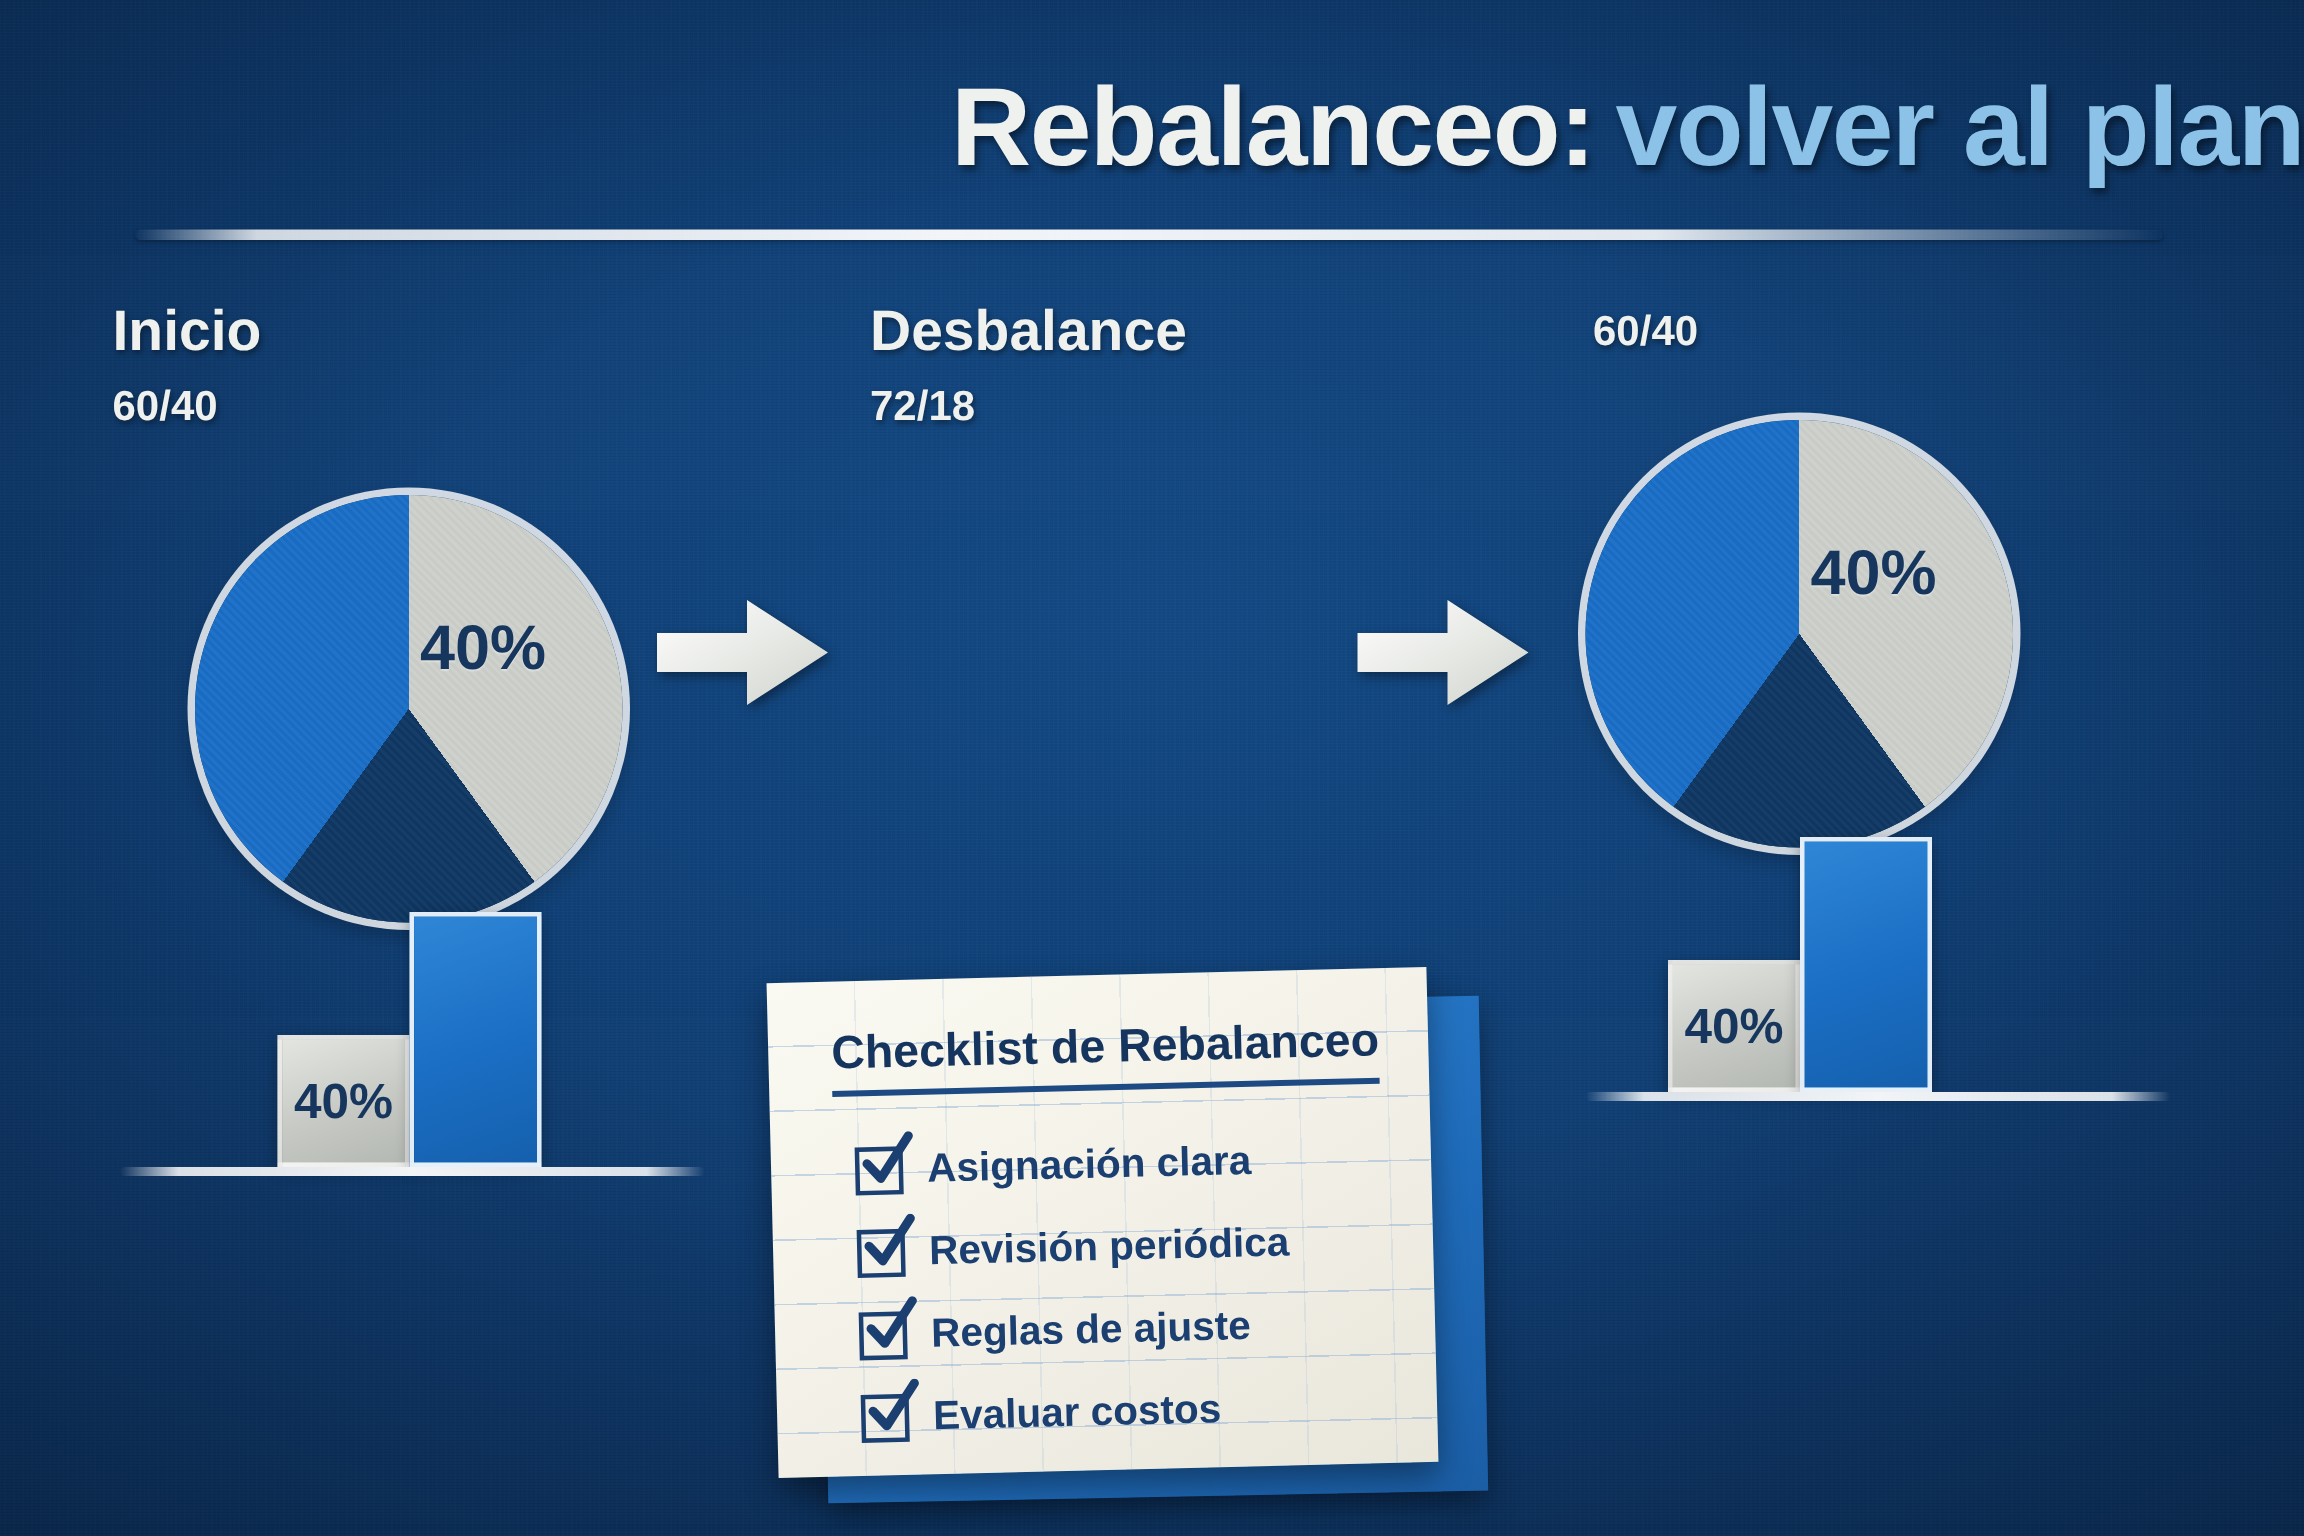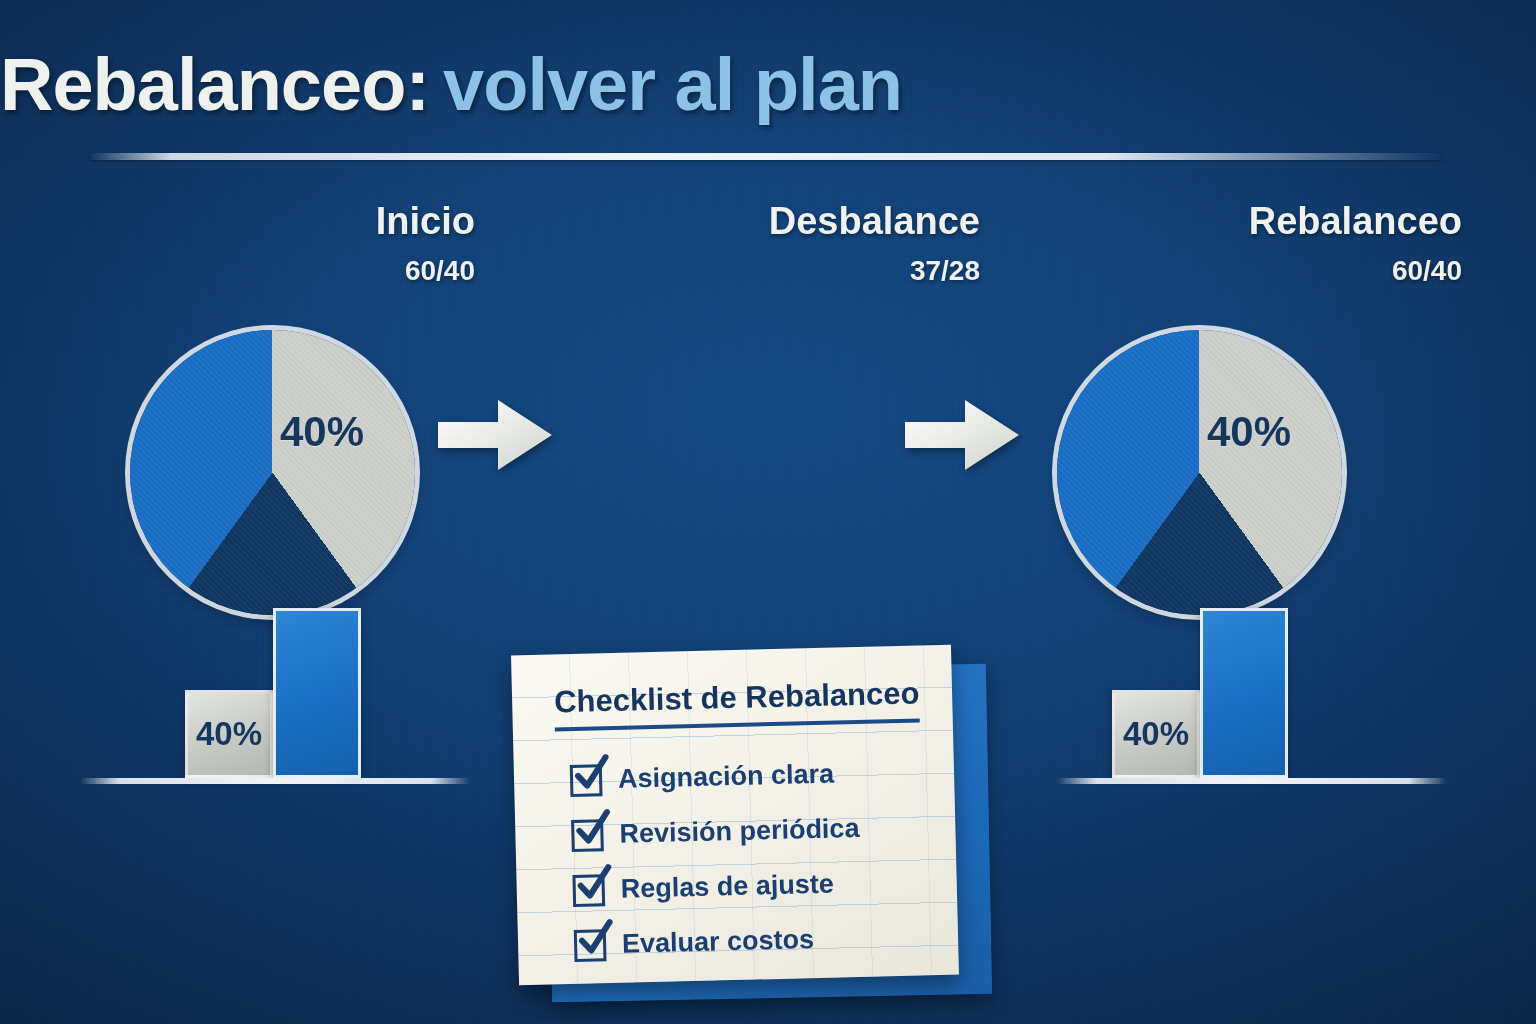--- a/index.html
+++ b/index.html
@@ -33,21 +33,21 @@
     position: absolute; inset: 0;
     background: radial-gradient(ellipse 85% 80% at 50% 45%, rgba(0,0,0,0) 40%, rgba(0,0,0,.30) 100%);
   }
 
   .stage { position: absolute; inset: 0; }
 
   
   .title {
     position: absolute;
     top: 42px; left: 0; width: 100%;
-    text-align: left;
+    text-align: right;
     font-size: 74px;
     font-weight: bold;
     letter-spacing: -1px;
     white-space: nowrap;
     text-shadow: 2px 3px 5px rgba(0,0,0,.45);
   }
   .title .t-main { color: #eef1ee; }
   .title .t-accent { color: #8cc2e8; margin-left: 14px; }
 
   .title-rule {
@@ -64,21 +64,21 @@
     box-shadow: 0 1px 3px rgba(0,0,0,.35);
   }
 
   
   .panel { position: absolute; top: 196px; width: 400px; }
   .panel-1 { left: 75px; }
   .panel-2 { left: 580px; }
   .panel-3 { left: 1062px; }
 
   .panel-head {
-    text-align: right;
+    text-align: left;
     color: #eef1ee;
     font-weight: bold;
     font-size: 38px;
     line-height: 50px;
     text-shadow: 1px 2px 4px rgba(0,0,0,.45);
   }
   .panel-head .ratio { display:block; font-size: 28px; }
 
   .panel-art { position: relative; height: 500px; margin-top: 12px; }
 
@@ -266,41 +266,40 @@
           <stop offset="100%" stop-color="#cfd2cd"></stop>
         </linearGradient>
       </defs>
       <path d="M2,30 L62,30 L62,8 L116,43 L62,78 L62,56 L2,56 Z" fill="url(#agr1)"></path>
     </svg>
   </div>
 
   <div class="panel panel-2">
     <div class="panel-head">
       <span>Desbalance</span>
-      <span class="ratio">37/28</span>
+      <span class="ratio">72/18</span>
     </div>
 
   </div>
 
   <div class="arrow" style="left:903px; top:392px;">
     <svg viewBox="0 0 118 86" xmlns="http://www.w3.org/2000/svg">
       <defs>
         <linearGradient id="agr2" x1="0" y1="0" x2="1" y2="1">
           <stop offset="0%" stop-color="#ffffff"></stop>
           <stop offset="55%" stop-color="#e6e8e4"></stop>
           <stop offset="100%" stop-color="#cfd2cd"></stop>
         </linearGradient>
       </defs>
       <path d="M2,30 L62,30 L62,8 L116,43 L62,78 L62,56 L2,56 Z" fill="url(#agr2)"></path>
     </svg>
   </div>
 
   <div class="panel panel-3">
     <div class="panel-head">
-      <span>Rebalanceo</span>
       <span class="ratio">60/40</span>
     </div>
 
     <div class="panel-art">
 
       <div class="pie-wrap" style="left:-5px; top:22px;">
         <div class="pie" style="background: conic-gradient(from 0deg,
               #cdd0cb 0deg 144deg,
               #0f3761 144deg 216deg,
               #1a6ec4 216deg 360deg);">

